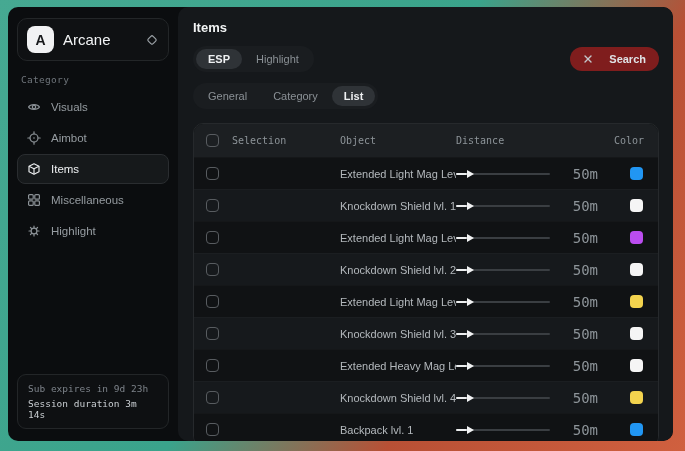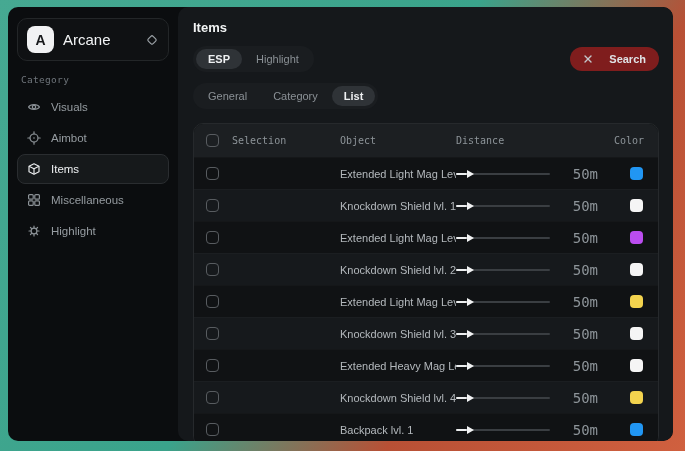--- a/index.html
+++ b/index.html
@@ -176,20 +176,24 @@
               <line x1="4" y1="7" x2="2" y2="7"></line>
               <line x1="4.88" y1="4.88" x2="3.46" y2="3.46"></line>
               <line x1="7" y1="4" x2="7" y2="2"></line>
               <line x1="9.12" y1="4.88" x2="10.54" y2="3.46"></line>
             </svg>
           </span>
     <span class="nav-label">Highlight</span>
   </div>
       </div>
 
+    <div class="side-footer">
+      <span class="footer-line1 mono">Sub expires in 9d 23h</span>
+      <span class="footer-line2 mono">Session duration 3m 14s</span>
+    </div>
   </div>
 
   <div class="main">
     <div class="page-title">Items</div>
 
     <div class="toolbar">
       <div class="pill-group">
           <span class="pill active">ESP</span>
           <span class="pill">Highlight</span>
         </div>

